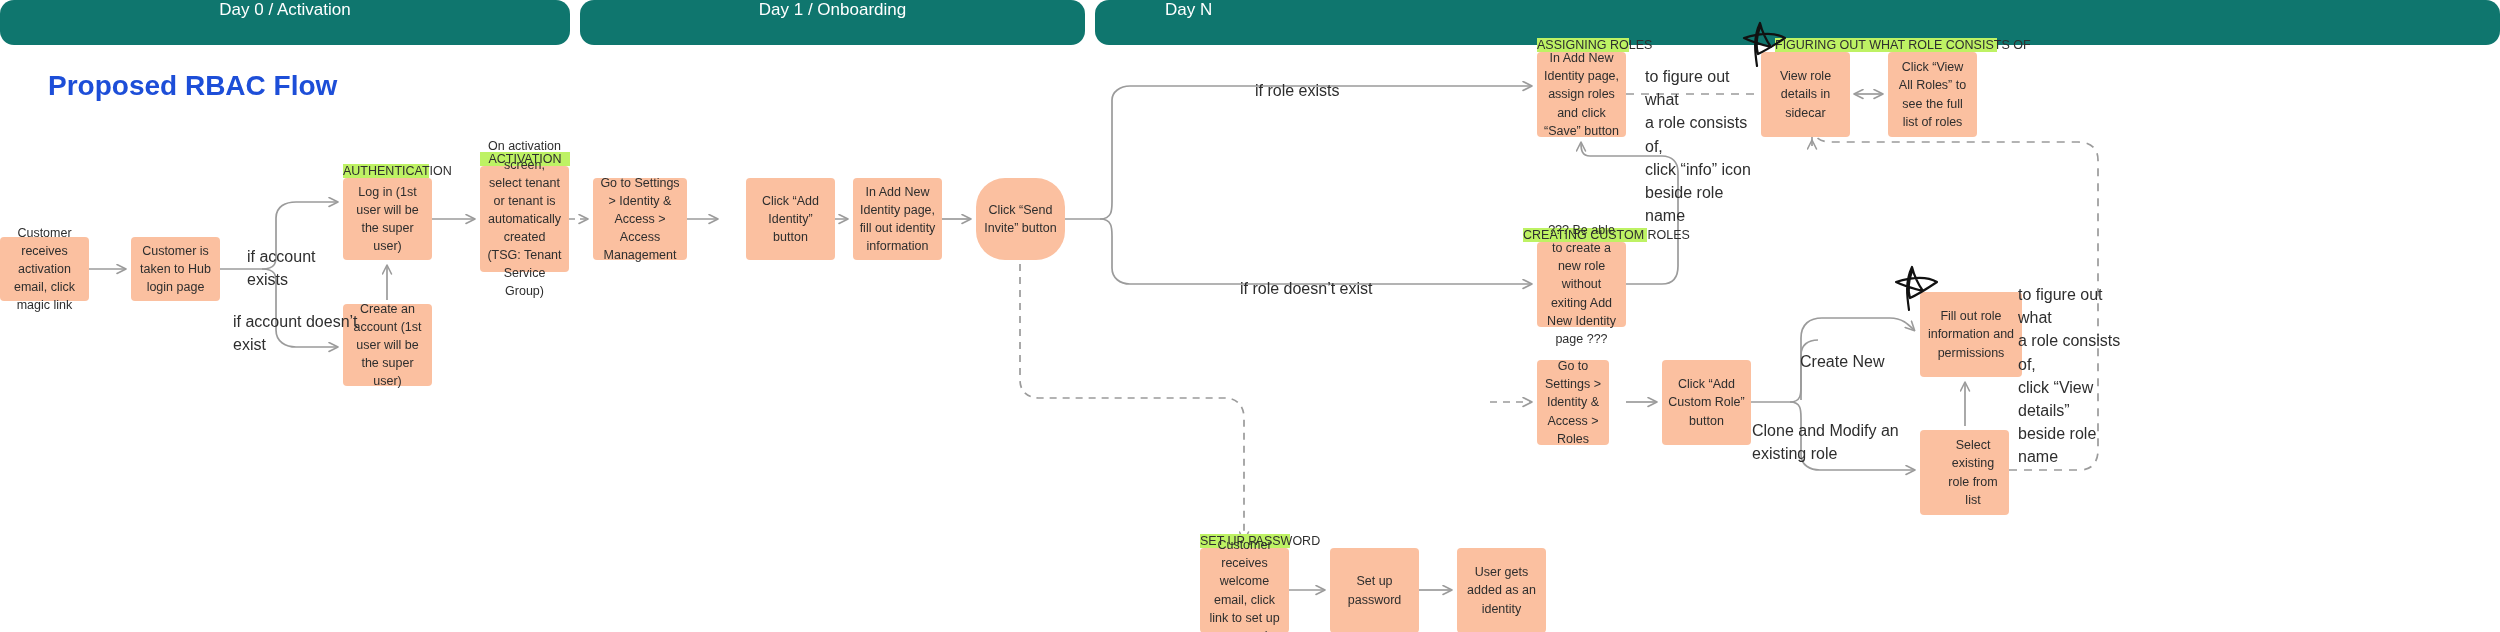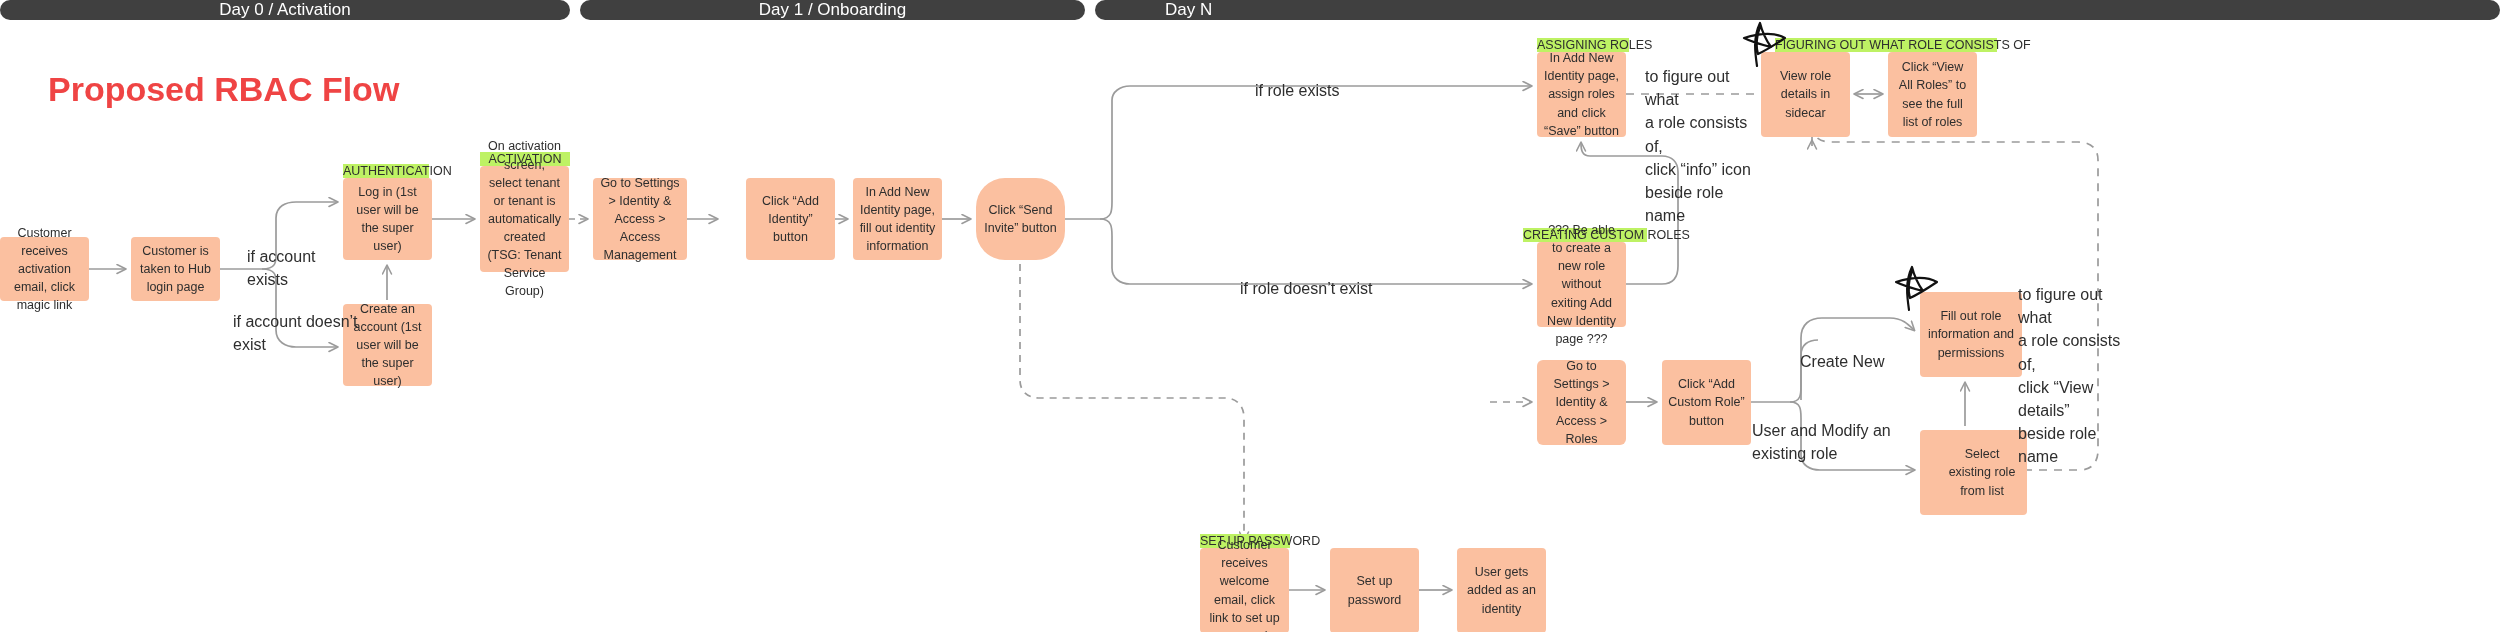--- a/index.html
+++ b/index.html
@@ -2,26 +2,26 @@
 <html><head>
 <meta charset="utf-8">
 <style>
   html,body{margin:0;padding:0;background:#ffffff;}
   body{width:2500px;height:632px;position:relative;overflow:hidden;
        font-family:"Liberation Sans","DejaVu Sans",sans-serif;color:#3c3c3c;}
   .canvas{position:absolute;left:0;top:0;width:2500px;height:632px;}
   svg.edges{position:absolute;left:0;top:0;width:2500px;height:632px;pointer-events:none;}
 
   
-  .phasebar{position:absolute;height:20px;background:#404040;border-radius:14px;
+  .phasebar{position:absolute;height:45px;background:#0f766e;border-radius:14px;
             color:#fff;font-size:17px;display:flex;justify-content:center;}
   .phasebar.left{justify-content:flex-start;padding-left:70px;box-sizing:border-box;}
 
   
-  .page-title{position:absolute;left:48px;top:70px;font-size:34px;font-weight:bold;color:#ef4444;text-align:right;}
+  .page-title{position:absolute;left:48px;top:70px;font-size:28px;font-weight:bold;color:#1d4ed8;text-align:right;}
 
   
   .grouphdr{position:absolute;background:#bef264;color:#2e2e2e;font-size:12.5px;
             height:14px;line-height:14px;text-align:center;white-space:nowrap;}
 
   
   .node{position:absolute;background:#FBC0A0;border-radius:4px;
         display:flex;align-items:center;justify-content:center;text-align:center;
         font-size:12.5px;line-height:1.45;color:#2e2e2e;padding:4px 6px;box-sizing:border-box;}
   .node span{display:block;width:100%;}
@@ -181,33 +181,33 @@
   <div class="node" style="left:1888px;top:52px;width:89px;height:85px;">
     <span>Click “View All Roles” to see the full list of roles</span>
     </div>
 
   <div class="node" style="left:1537px;top:242px;width:89px;height:85px;">
     <span>???
 Be able to create a new role without exiting Add New Identity page
 ???</span>
     </div>
 
-  <div class="node" style="left:1537px;top:360px;width:89px;height:85px;border-radius:6px;">
+  <div class="node" style="left:1537px;top:360px;width:72px;height:85px;">
     <span>Go to Settings &gt; Identity &amp; Access &gt; Roles</span>
     </div>
 
   <div class="node" style="left:1662px;top:360px;width:89px;height:85px;">
     <span>Click “Add Custom Role” button</span>
     </div>
 
   <div class="node" style="left:1920px;top:292px;width:102px;height:85px;">
     <span>Fill out role information and permissions</span>
     </div>
 
-  <div class="node" style="left:1920px;top:430px;width:107px;height:85px;padding-left:23px;">
+  <div class="node" style="left:1920px;top:430px;width:89px;height:85px;padding-left:23px;">
     <span>Select existing role from list</span>
     </div>
 
   <div class="node" style="left:1200px;top:548px;width:89px;height:85px;">
     <span>Customer receives welcome email, click link to set up passwork</span>
     </div>
 
   <div class="node" style="left:1330px;top:548px;width:89px;height:85px;">
     <span>Set up password</span>
     </div>
@@ -222,21 +222,21 @@
   <div class="elabel" style="left:1240px;top:277px;width:140px;">if role doesn’t exist</div>
   <div class="elabel" style="left:1645px;top:65px;width:110px;">to figure out what
 a role consists of,
 click “info” icon
 beside role name</div>
   <div class="elabel" style="left:2018px;top:283px;width:120px;">to figure out what
 a role consists of,
 click “View details”
 beside role name</div>
   <div class="elabel" style="left:1800px;top:350px;width:90px;">Create New</div>
-  <div class="elabel" style="left:1752px;top:419px;width:180px;">User and Modify an existing role</div>
+  <div class="elabel" style="left:1752px;top:419px;width:180px;">Clone and Modify an existing role</div>
 
   <svg class="scribble" style="left:1735px;top:14px;" width="58" height="58" viewBox="0 0 58 58" xmlns="http://www.w3.org/2000/svg">
     <path d="M22,52 C20,38 18,24 25,9 C27,17 31,26 36,33 C28,31 17,28 9,24 C22,20 38,17 50,24 C41,30 32,36 23,40 C21,33 21,24 25,13" fill="none" stroke="#111" stroke-width="2.2" stroke-linecap="round" stroke-linejoin="round"></path>
   </svg>
 
   <svg class="scribble" style="left:1887px;top:258px;" width="58" height="58" viewBox="0 0 58 58" xmlns="http://www.w3.org/2000/svg">
     <path d="M22,52 C20,38 18,24 25,9 C27,17 31,26 36,33 C28,31 17,28 9,24 C22,20 38,17 50,24 C41,30 32,36 23,40 C21,33 21,24 25,13" fill="none" stroke="#111" stroke-width="2.2" stroke-linecap="round" stroke-linejoin="round"></path>
   </svg>
 
 </div>

